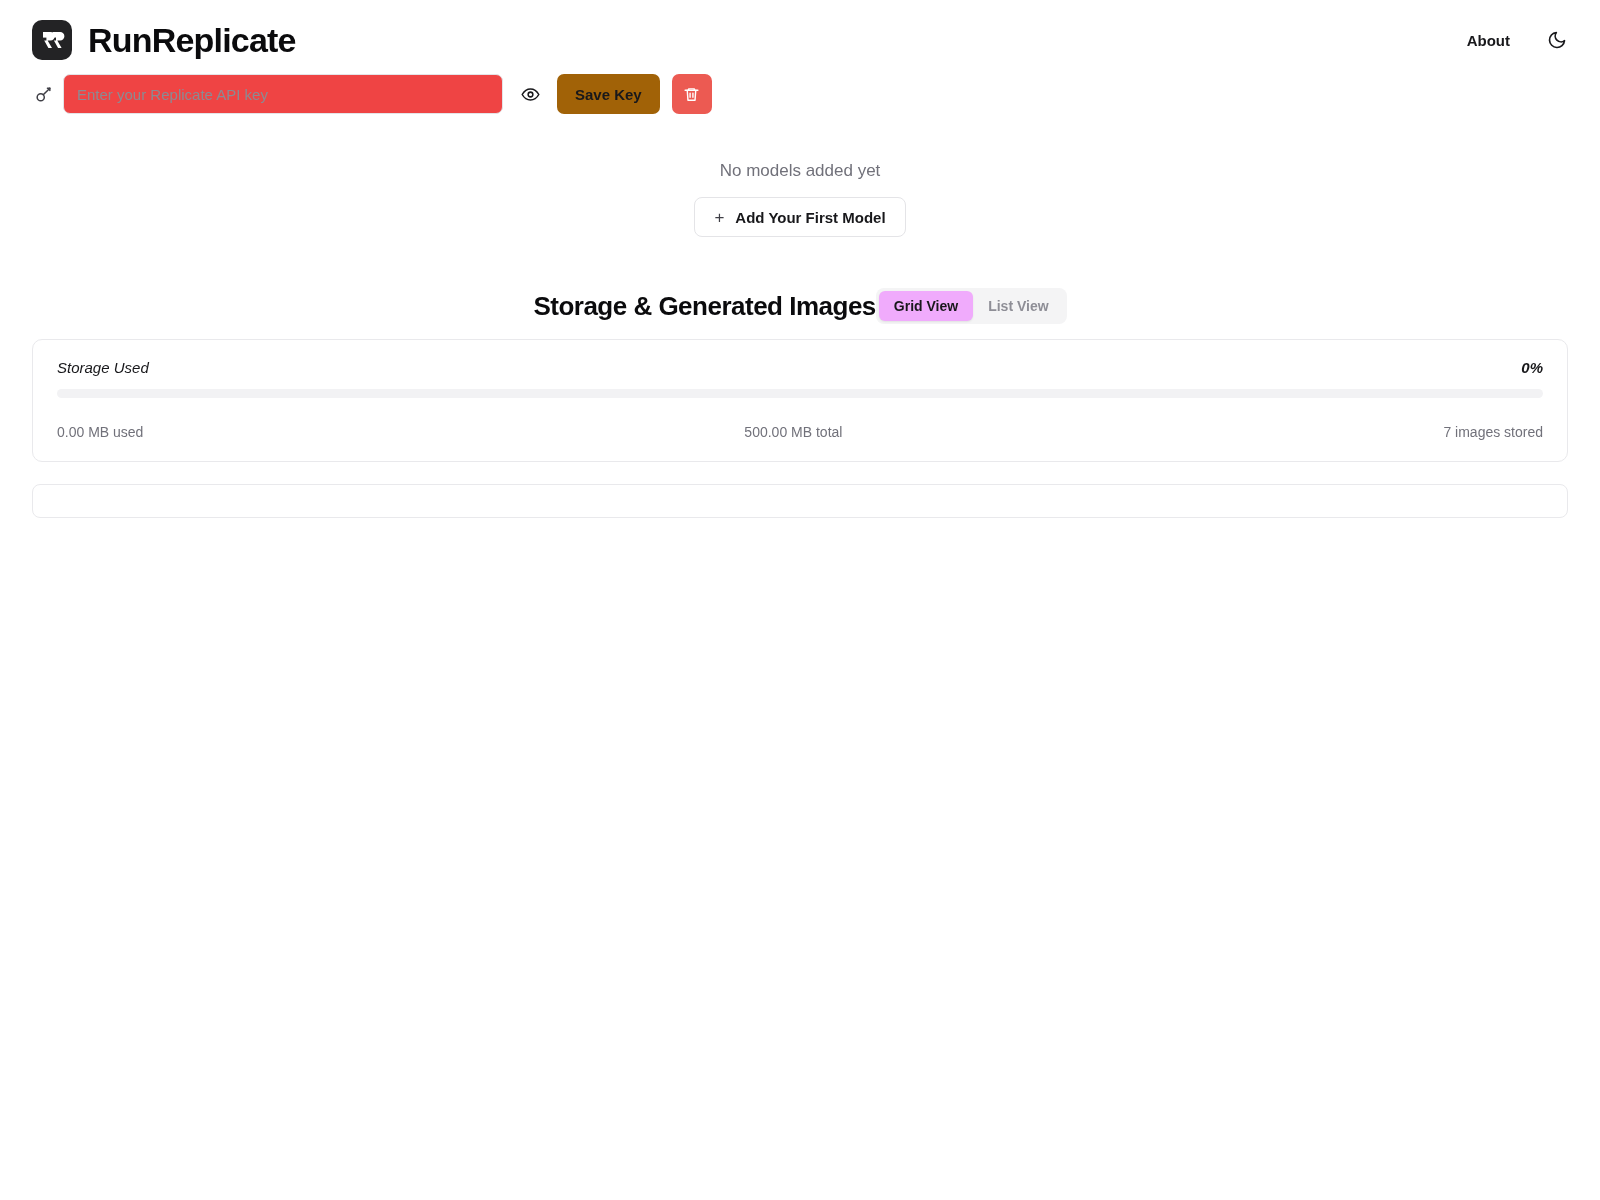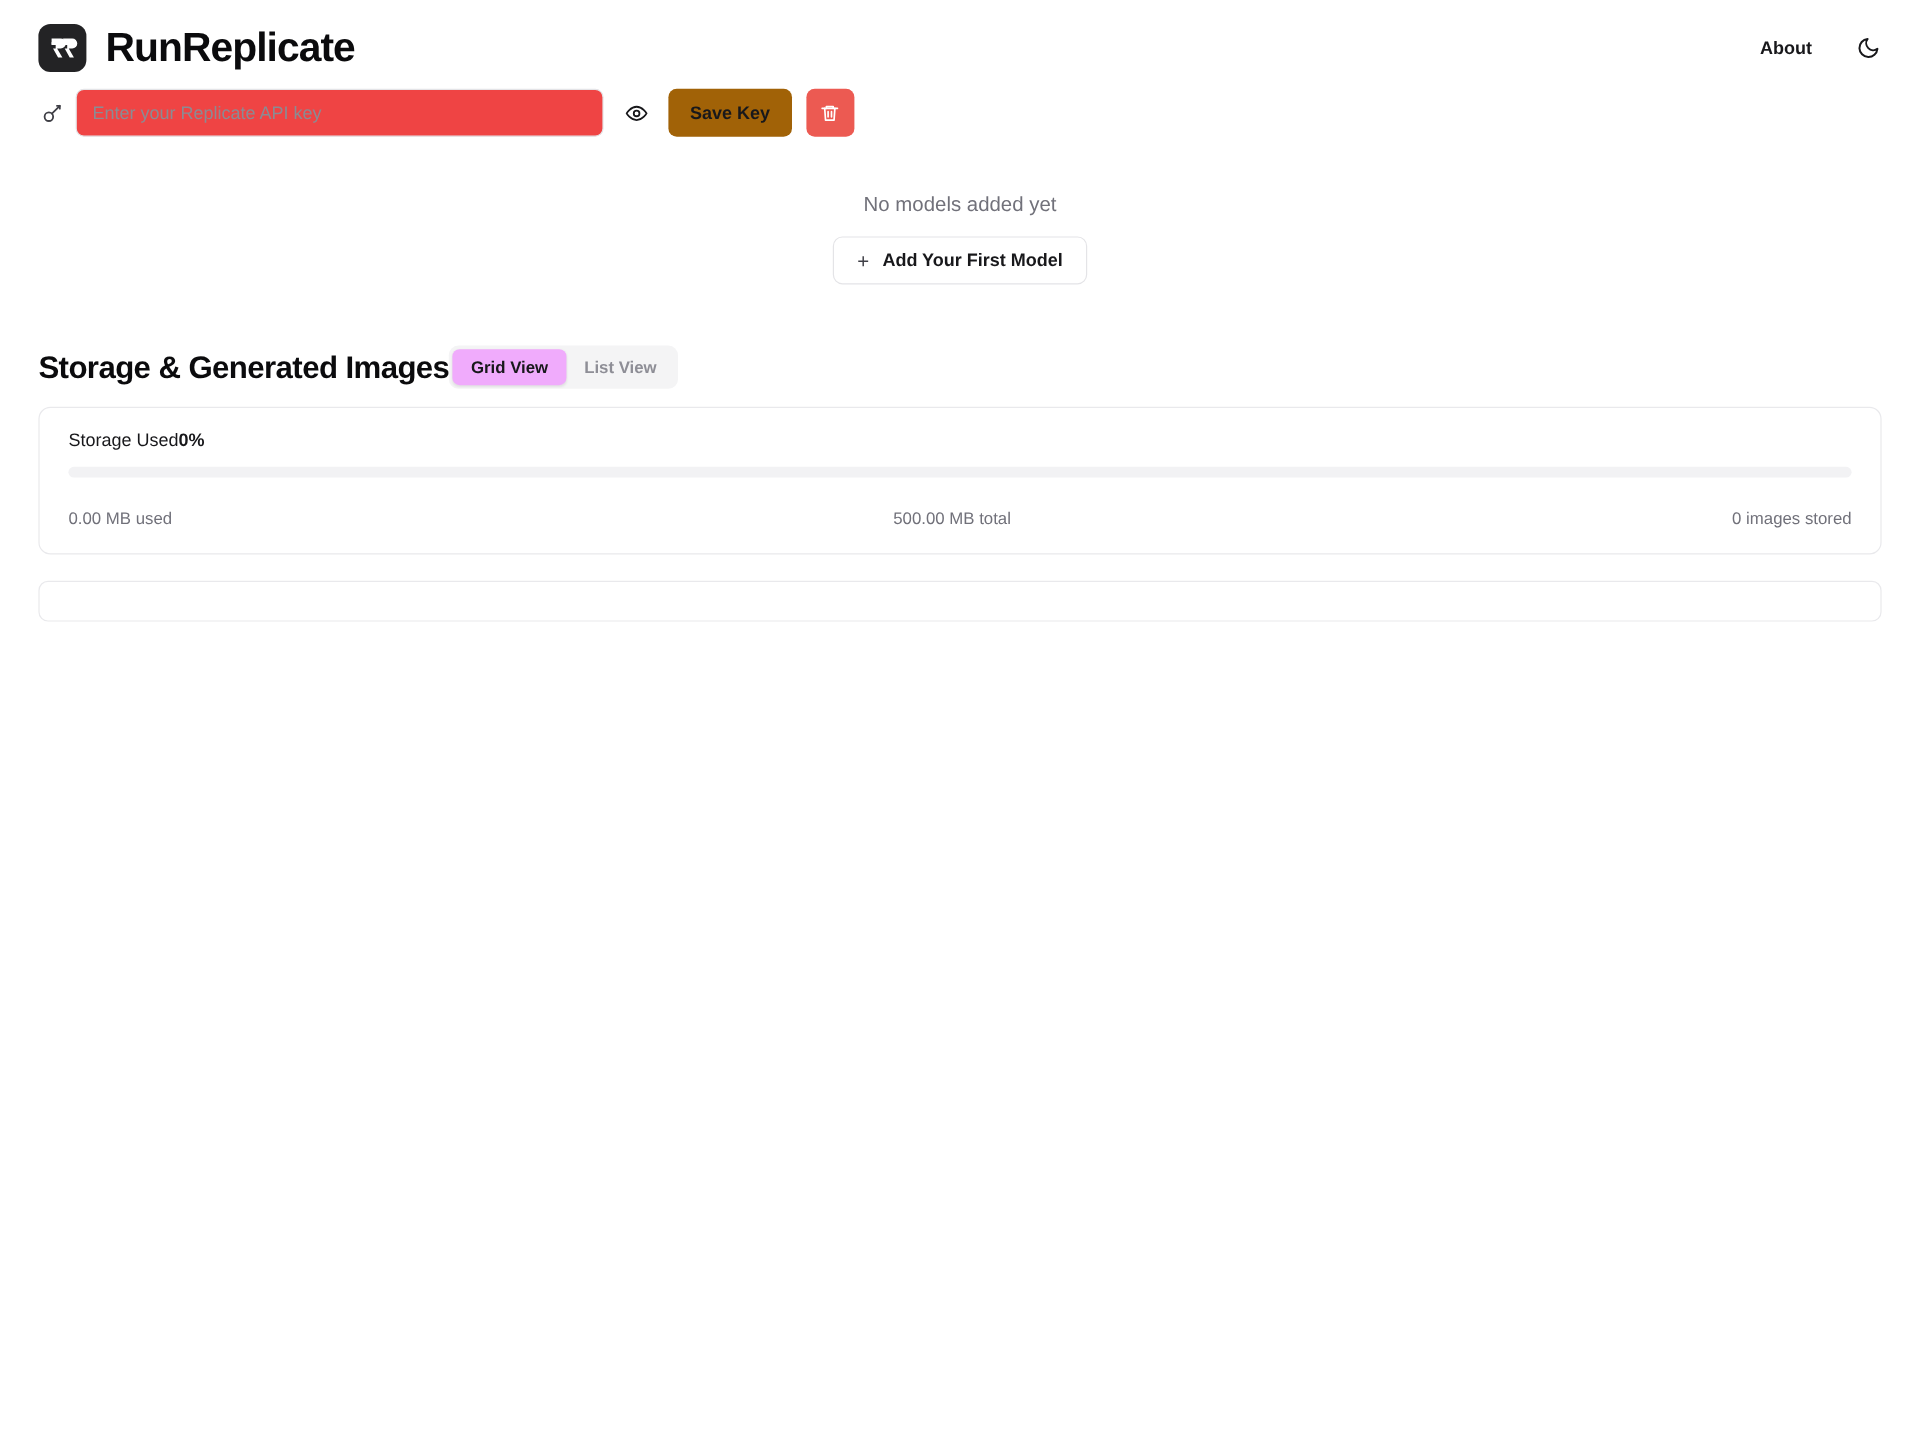--- a/index.html
+++ b/index.html
@@ -181,21 +181,21 @@
     font-weight: 400;
     line-height: 1;
     color: #3f3f46;
   }
 
   
   .storage-section { margin-top: 50px; }
   .storage-head {
     display: flex;
     align-items: center;
-    justify-content: flex-start;
+    justify-content: center;
     height: 38px;
   }
   .section-title {
     font-size: 26px;
     font-weight: 700;
     letter-spacing: -0.5px;
     margin: 0;
     color: #0b0b0d;
   }
   .view-toggle {
@@ -228,21 +228,22 @@
   .storage-card {
     margin-top: 14px;
     border: 1px solid #e9e9ec;
     border-radius: 10px;
     background: #ffffff;
     padding: 19px 24px 21px 24px;
   }
   .storage-card-top {
     display: flex;
     align-items: baseline;
-    justify-content: flex-start;
+    justify-content: space-between;
+    font-style: italic;
   }
   .storage-label {
     font-size: 15px;
     font-weight: 500;
     color: #18181b;
   }
   .storage-pct {
     font-size: 15px;
     font-weight: 600;
     color: #18181b;
@@ -359,20 +360,20 @@
       <div class="storage-card-top">
         <span class="storage-label">Storage Used</span>
         <span class="storage-pct">0%</span>
       </div>
       <div class="progress-track">
         <div class="progress-fill" id="progress-fill" style="width: 0%;"></div>
       </div>
       <div class="storage-card-bottom">
         <span>0.00 MB used</span>
         <span class="storage-meta-mid">500.00 MB total</span>
-        <span>0 images stored</span>
+        <span>7 images stored</span>
       </div>
     </div>
 
     <div class="gallery-empty"></div>
   </div>
 
 </div>
 
 </body></html>

